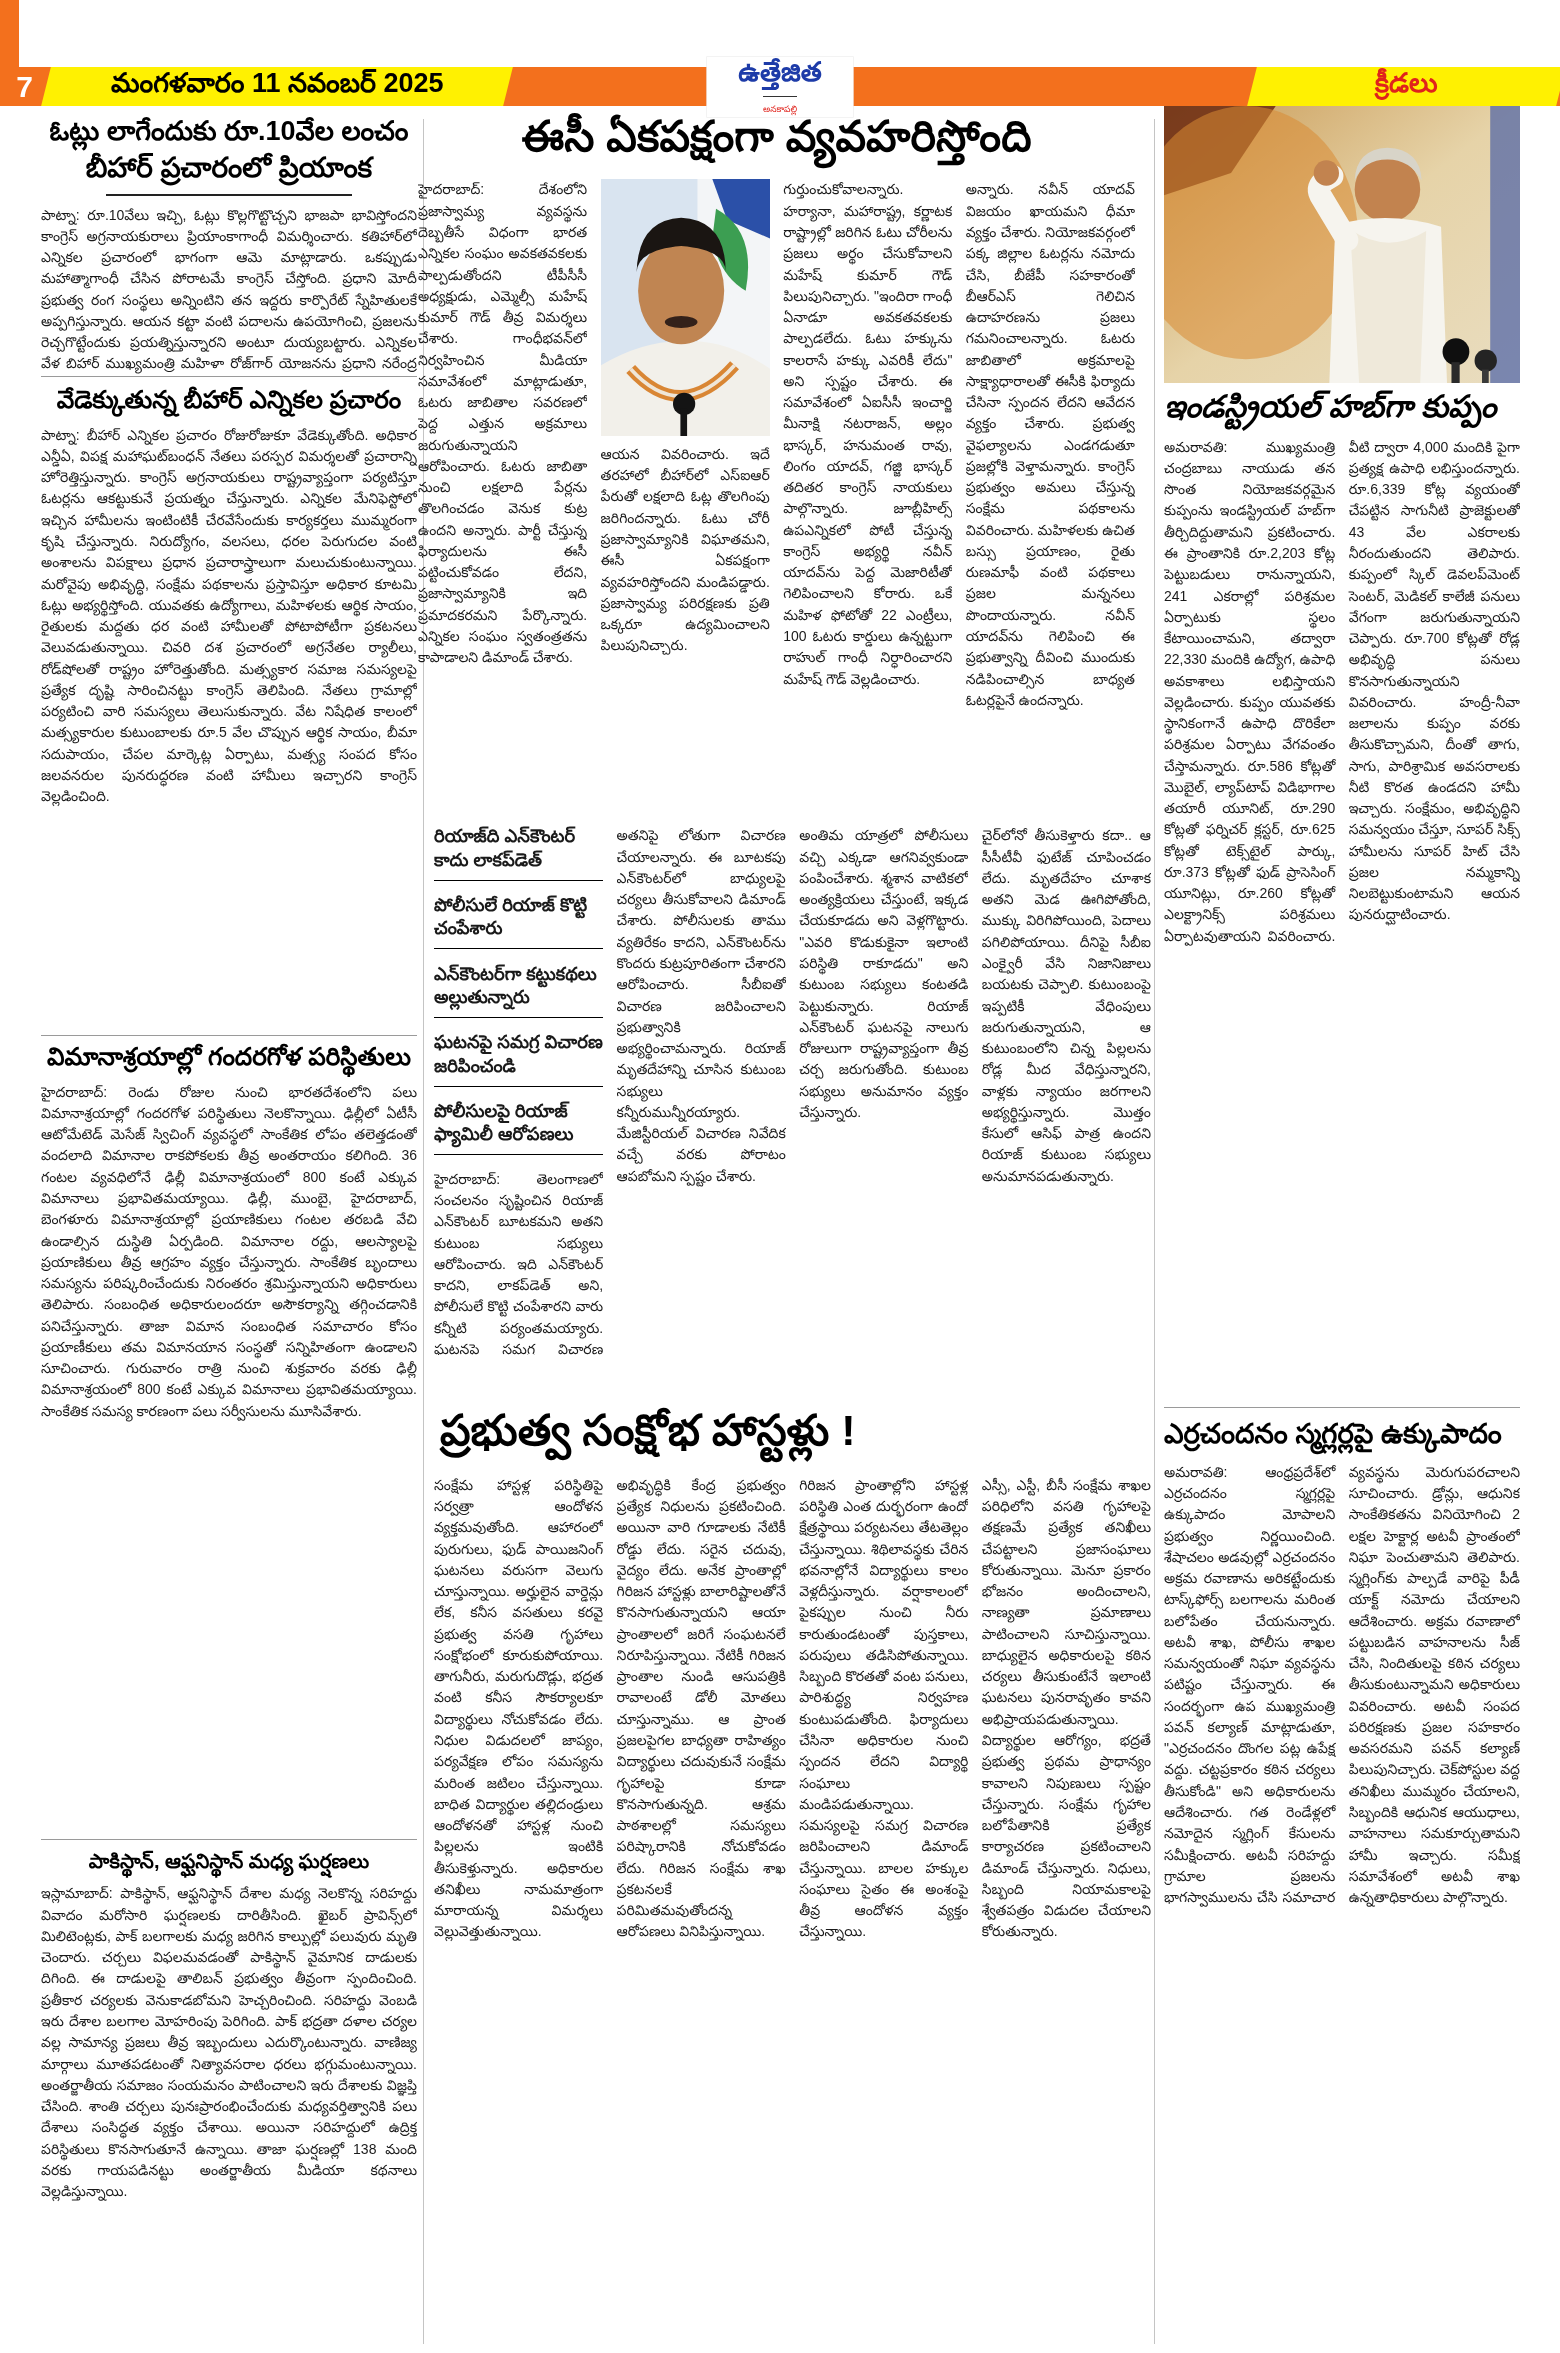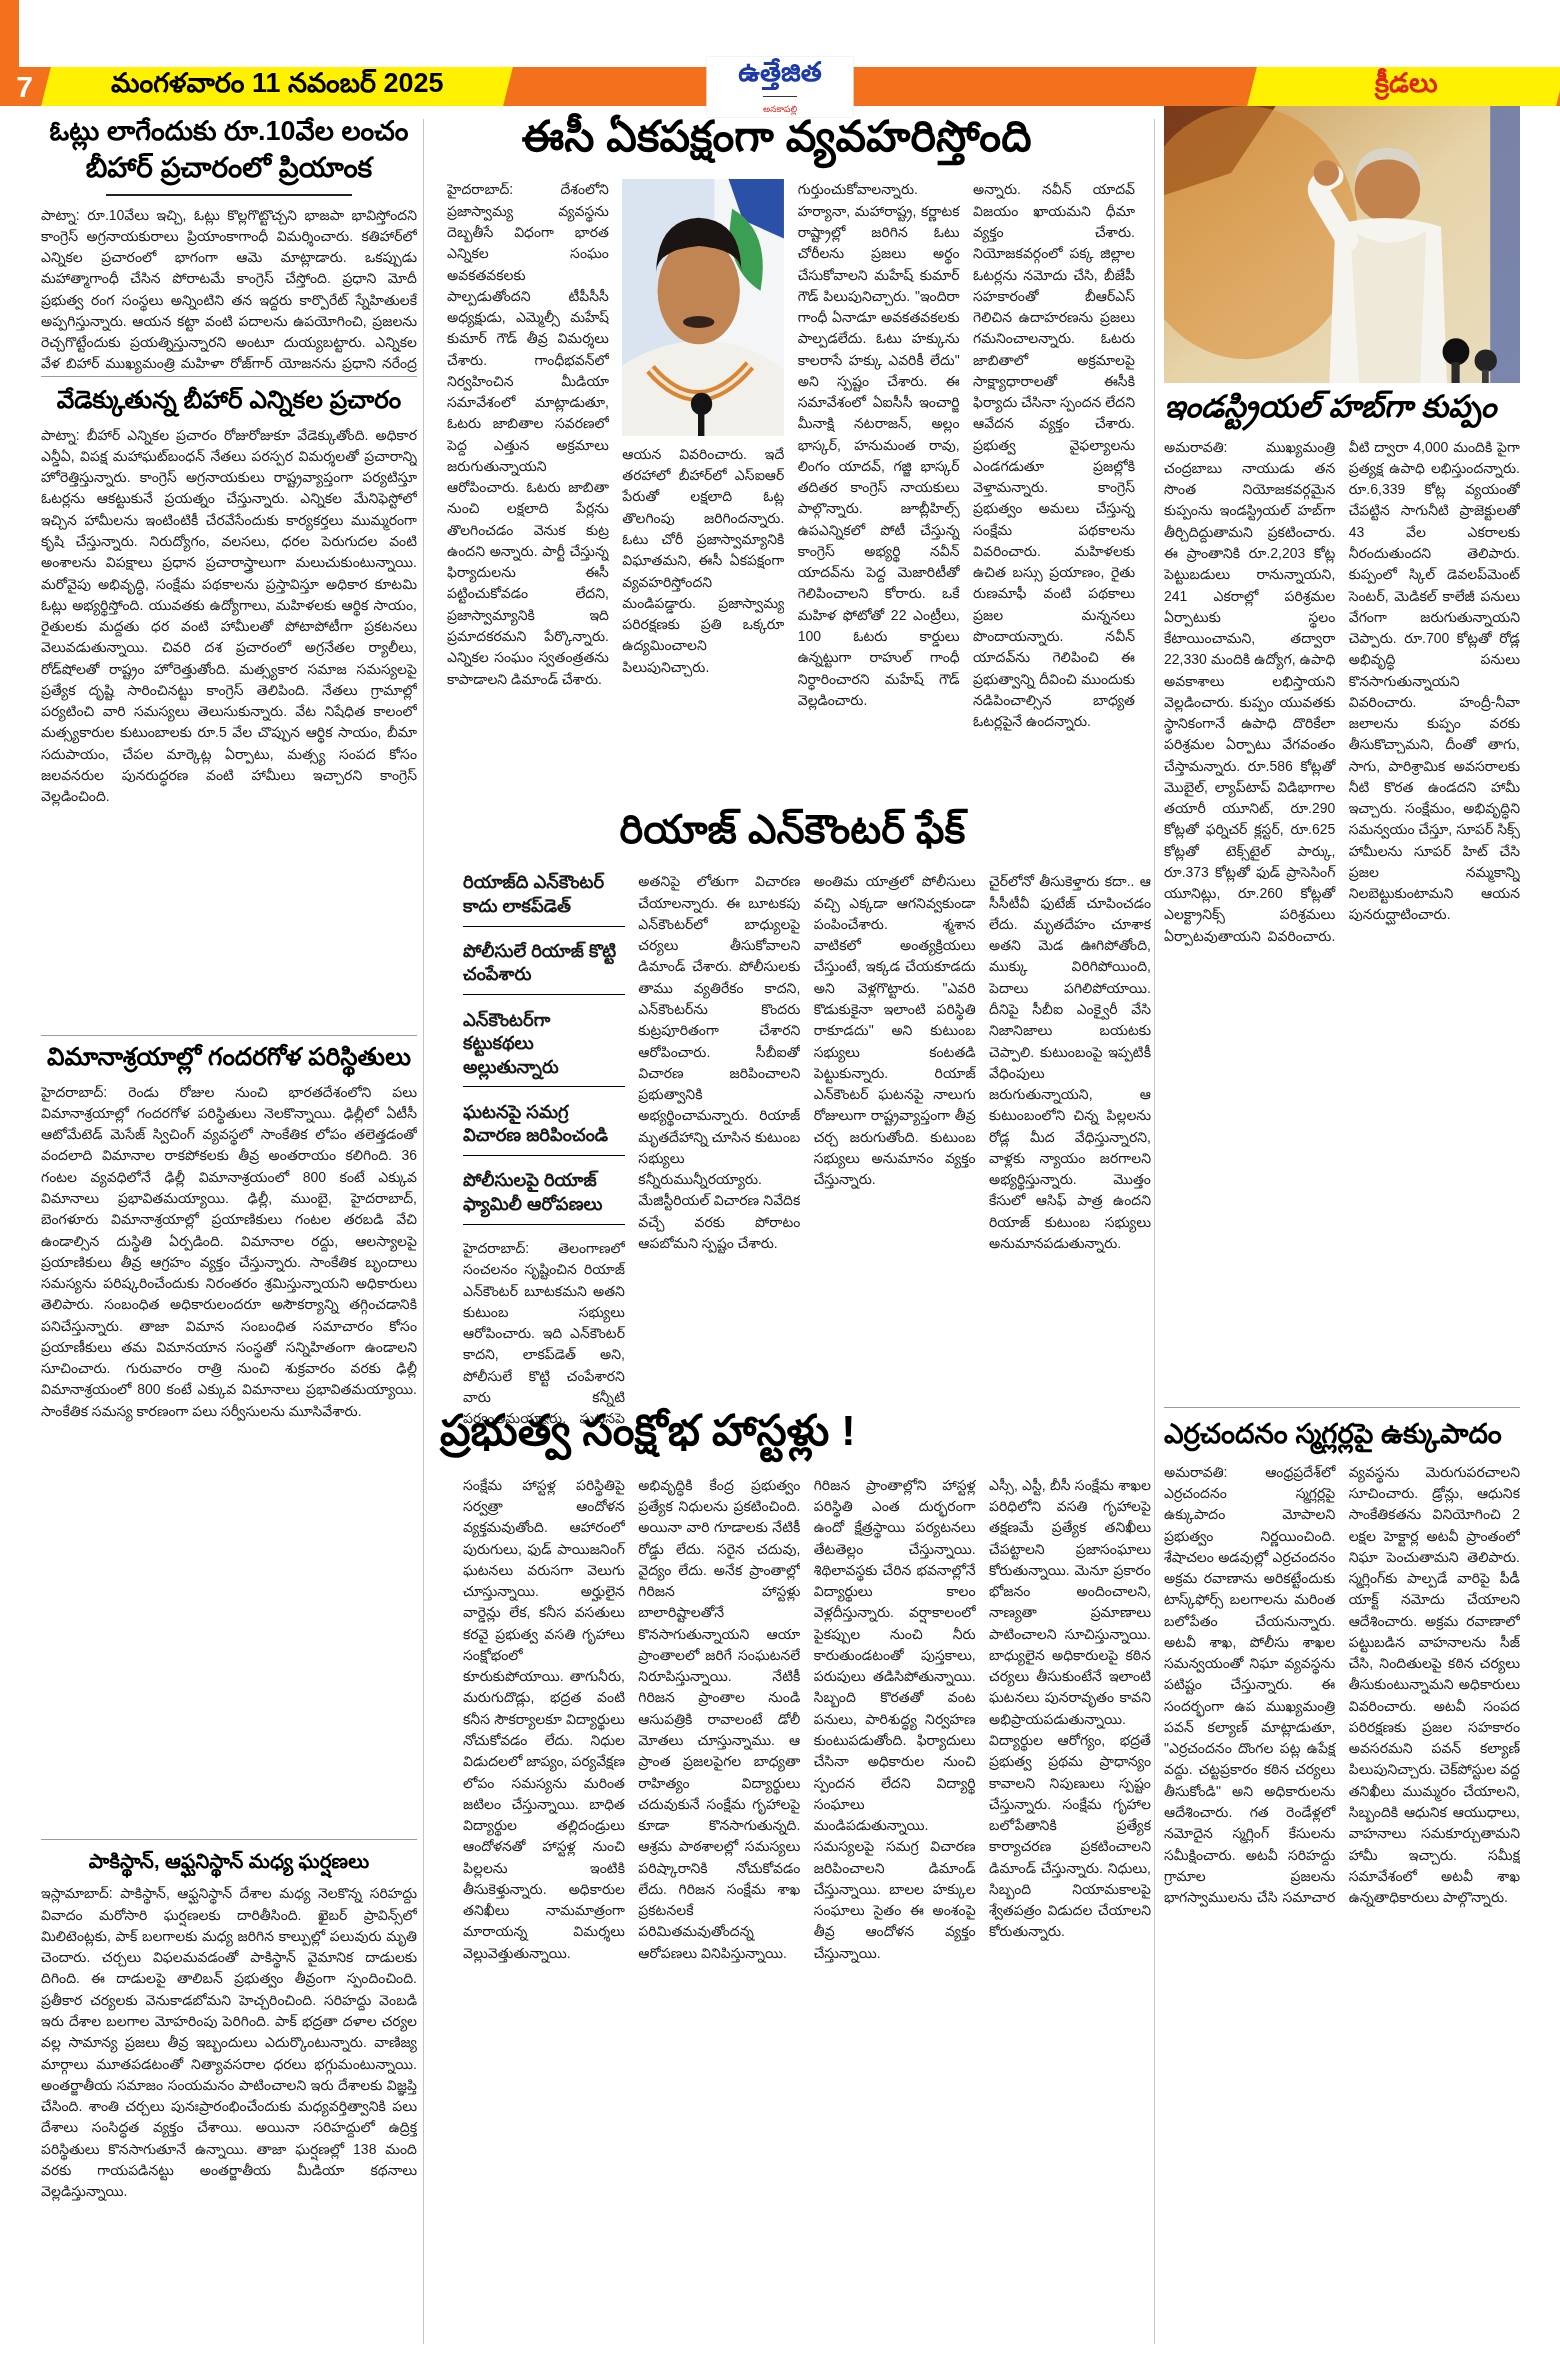--- a/index.html
+++ b/index.html
@@ -23,21 +23,21 @@
   .logo-sub{font-size:9px;color:#E0231C;margin-top:10px;border-top:0.7px solid #333;padding-top:7px;}
   .sec-wrap{left:1252px;top:67px;width:309px;height:39px;background:#FFF101;transform:skewX(-14deg);
     display:flex;align-items:center;justify-content:center;}
   .sec-text{transform:skewX(14deg);font-size:27px;font-weight:bold;color:#E0231C;}
   
   .vrule{width:0.7px;background:#c4c4c4;}
   .hrule{height:0.7px;background:#9a9a9a;}
   
   .body-text{font-size:14px;line-height:1.52;text-align:justify;overflow:hidden;word-break:break-word;}
   .hl-center{font-weight:bold;color:#000;text-align:center;line-height:1.15;}
-  .cols4{display:flex;gap:13.4px;margin-left:29px;}
+  .cols4{display:flex;gap:13.4px;}
   .cols4 > div{flex:1;}
   .two-col{column-count:2;column-gap:13.4px;}
   .subhead{font-size:18px;font-weight:bold;line-height:1.3;border-bottom:1.5px solid #000;
     padding-bottom:7.5px;margin-bottom:13.4px;}
   .short-rule{width:246px;height:1.5px;background:#222;margin:10.4px auto 9px auto;}
   .photo{overflow:hidden;}
   .photo svg{display:block;}
 </style>
 </head>
 <body>
@@ -106,21 +106,20 @@
         </svg>
       </div>
       <div class="body-text" style="height:335px;">ఆయన వివరించారు. ఇదే తరహాలో బీహార్‌లో ఎస్ఐఆర్ పేరుతో లక్షలాది ఓట్ల తొలగింపు జరిగిందన్నారు. ఓటు చోరీ ప్రజాస్వామ్యానికి విఘాతమని, ఈసీ ఏకపక్షంగా వ్యవహరిస్తోందని మండిపడ్డారు. ప్రజాస్వామ్య పరిరక్షణకు ప్రతి ఒక్కరూ ఉద్యమించాలని పిలుపునిచ్చారు.</div>
     </div>
     <div class="body-text">గుర్తుంచుకోవాలన్నారు. హర్యానా, మహారాష్ట్ర, కర్ణాటక రాష్ట్రాల్లో జరిగిన ఓటు చోరీలను ప్రజలు అర్థం చేసుకోవాలని మహేష్ కుమార్ గౌడ్ పిలుపునిచ్చారు. "ఇందిరా గాంధీ ఏనాడూ అవకతవకలకు పాల్పడలేదు. ఓటు హక్కును కాలరాసే హక్కు ఎవరికీ లేదు" అని స్పష్టం చేశారు. ఈ సమావేశంలో ఏఐసీసీ ఇంచార్జి మీనాక్షి నటరాజన్, అల్లం భాస్కర్, హనుమంత రావు, లింగం యాదవ్, గజ్జి భాస్కర్ తదితర కాంగ్రెస్ నాయకులు పాల్గొన్నారు. జూబ్లీహిల్స్ ఉపఎన్నికలో పోటీ చేస్తున్న కాంగ్రెస్ అభ్యర్థి నవీన్ యాదవ్‌ను పెద్ద మెజారిటీతో గెలిపించాలని కోరారు. ఒకే మహిళ ఫోటోతో 22 ఎంట్రీలు, 100 ఓటరు కార్డులు ఉన్నట్టుగా రాహుల్ గాంధీ నిర్ధారించారని మహేష్ గౌడ్ వెల్లడించారు.</div>
     <div class="body-text">అన్నారు. నవీన్ యాదవ్ విజయం ఖాయమని ధీమా వ్యక్తం చేశారు. నియోజకవర్గంలో పక్క జిల్లాల ఓటర్లను నమోదు చేసి, బీజేపీ సహకారంతో బీఆర్ఎస్ గెలిచిన ఉదాహరణను ప్రజలు గమనించాలన్నారు. ఓటరు జాబితాలో అక్రమాలపై సాక్ష్యాధారాలతో ఈసీకి ఫిర్యాదు చేసినా స్పందన లేదని ఆవేదన వ్యక్తం చేశారు. ప్రభుత్వ వైఫల్యాలను ఎండగడుతూ ప్రజల్లోకి వెళ్తామన్నారు. కాంగ్రెస్ ప్రభుత్వం అమలు చేస్తున్న సంక్షేమ పథకాలను వివరించారు. మహిళలకు ఉచిత బస్సు ప్రయాణం, రైతు రుణమాఫీ వంటి పథకాలు ప్రజల మన్ననలు పొందాయన్నారు. నవీన్ యాదవ్‌ను గెలిపించి ఈ ప్రభుత్వాన్ని దీవించి ముందుకు నడిపించాల్సిన బాధ్యత ఓటర్లపైనే ఉందన్నారు.</div>
   </div>
 </div>
 
 <div class="abs" style="left:434px;top:806px;width:717px;">
-  <div class="hl-center" style="font-size:40px;">రియాజ్ ఎన్‌కౌంటర్ ఫేక్</div>
   <div class="cols4" style="margin-top:19.4px;height:513px;">
     <div>
       <div class="subhead">రియాజ్‌ది ఎన్‌కౌంటర్ కాదు లాకప్‌డెత్</div>
       <div class="subhead">పోలీసులే రియాజ్ కొట్టి చంపేశారు</div>
       <div class="subhead">ఎన్‌కౌంటర్‌గా కట్టుకథలు అల్లుతున్నారు</div>
       <div class="subhead">ఘటనపై సమగ్ర విచారణ జరిపించండి</div>
       <div class="subhead">పోలీసులపై రియాజ్ ఫ్యామిలీ ఆరోపణలు</div>
       <div class="body-text" style="height:186px;">హైదరాబాద్: తెలంగాణలో సంచలనం సృష్టించిన రియాజ్ ఎన్‌కౌంటర్ బూటకమని అతని కుటుంబ సభ్యులు ఆరోపించారు. ఇది ఎన్‌కౌంటర్ కాదని, లాకప్‌డెత్ అని, పోలీసులే కొట్టి చంపేశారని వారు కన్నీటి పర్యంతమయ్యారు. ఘటనపై సమగ్ర విచారణ జరిపించాలని డిమాండ్ చేశారు.</div>
     </div>
     <div class="body-text">అతనిపై లోతుగా విచారణ చేయాలన్నారు. ఈ బూటకపు ఎన్‌కౌంటర్‌లో బాధ్యులపై చర్యలు తీసుకోవాలని డిమాండ్ చేశారు. పోలీసులకు తాము వ్యతిరేకం కాదని, ఎన్‌కౌంటర్‌ను కొందరు కుట్రపూరితంగా చేశారని ఆరోపించారు. సీబీఐతో విచారణ జరిపించాలని ప్రభుత్వానికి అభ్యర్థించామన్నారు. రియాజ్ మృతదేహాన్ని చూసిన కుటుంబ సభ్యులు కన్నీరుమున్నీరయ్యారు. మేజిస్టీరియల్ విచారణ నివేదిక వచ్చే వరకు పోరాటం ఆపబోమని స్పష్టం చేశారు.</div>

